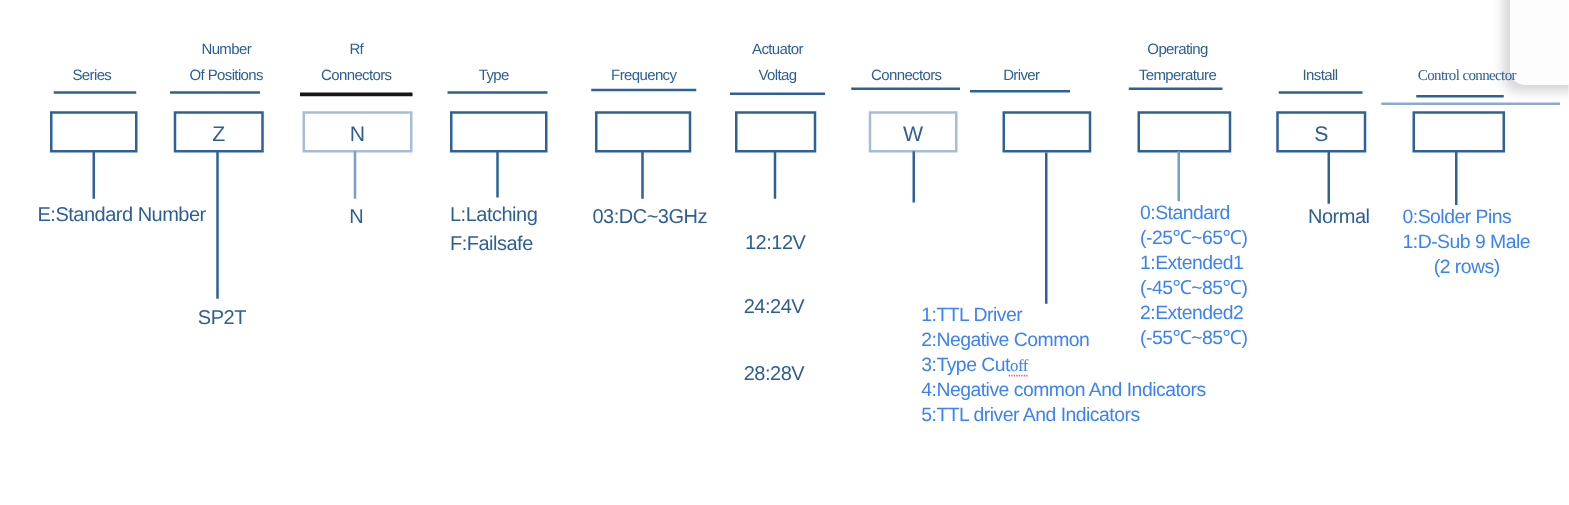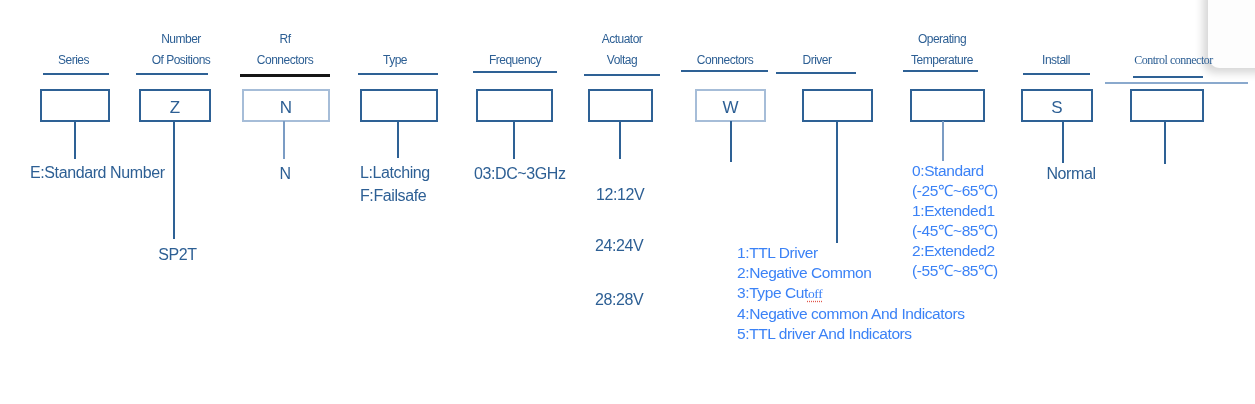--- a/index.html
+++ b/index.html
@@ -176,14 +176,19 @@
 
   <div class="hdr" style="left:1101px;top:50px;width:145px;font-family:Liberation Serif, serif;">
     <span>Control connector</span>
   </div>
   <div class="rule" style="left:1133px;top:76px;width:70px;"></div>
   <div class="rule faint" style="left:1105px;top:82px;width:143px;"></div>
   <div class="box" style="left:1130px;width:74px;">
     <span class="boxlbl"></span>
   </div>
   <div class="vline" style="left:1164px;top:121px;height:43px;"></div>
+  <div class="list" style="left:1122px;top:164px;">
+    <div>0:Solder Pins</div>
+    <div>1:D-Sub 9 Male</div>
+    <div class="indent">(2 rows)</div>
+  </div>
 
 </div>
 
 </body></html>

